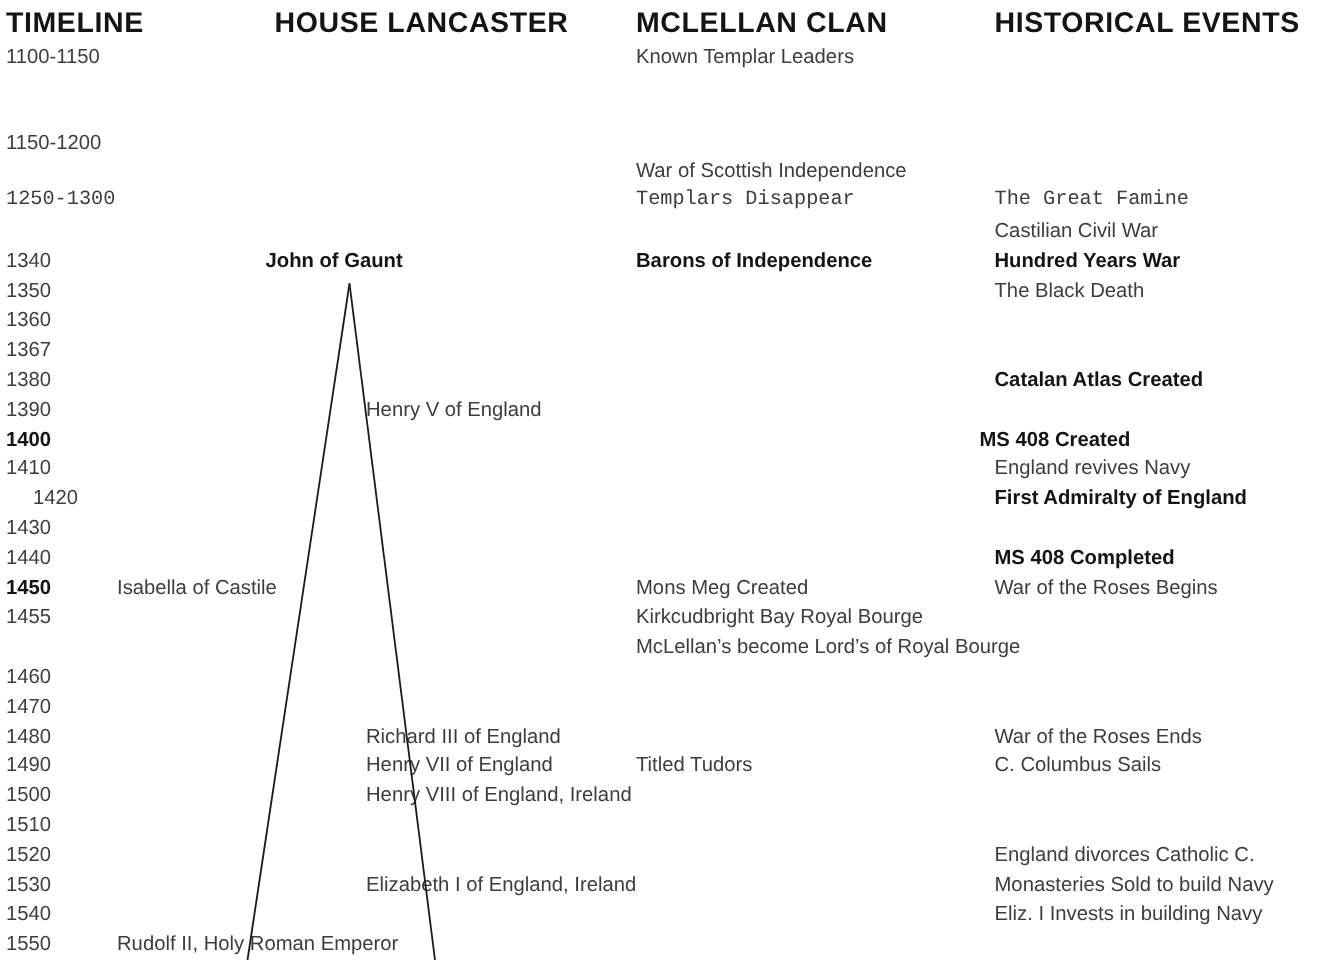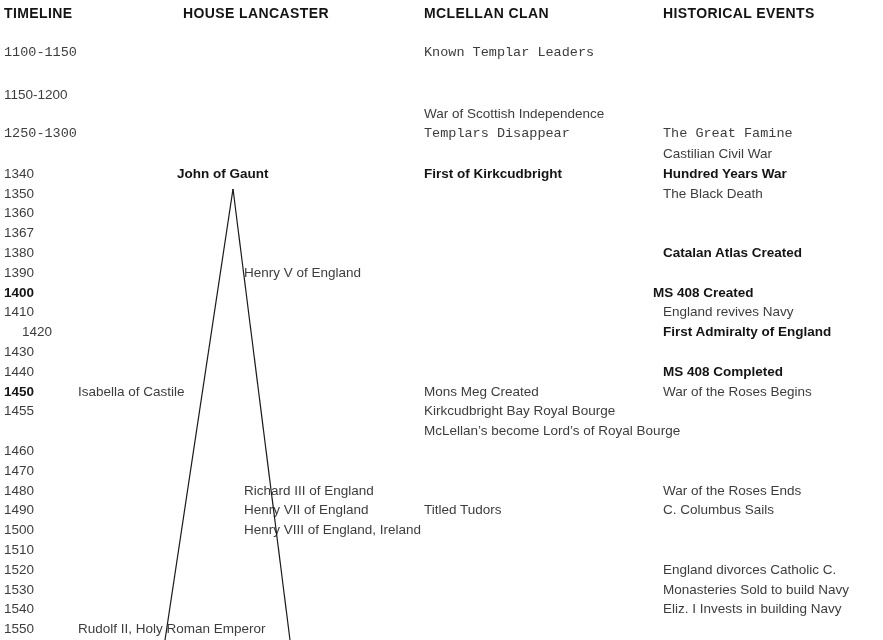--- a/index.html
+++ b/index.html
@@ -1,42 +1,42 @@
 <!DOCTYPE html>
 <html><head>
 <meta charset="utf-8">
 <style>
   html,body{margin:0;padding:0;background:#fff;}
   .doc{
     position:relative;width:883px;height:640px;background:#ffffff;overflow:hidden;
     font-family:"Liberation Sans",sans-serif;color:#3d3d3d;
   }
   .hdr{
-    position:absolute;top:5px;font-size:14px;font-weight:700;color:#141414;
+    position:absolute;top:5px;font-size:19px;font-weight:700;color:#141414;
     letter-spacing:.4px;white-space:nowrap;
   }
   .hdr-0{left:4px}.hdr-1{left:183px}.hdr-2{left:424px}.hdr-3{left:663px}
   .row{position:absolute;left:0;width:883px;height:20px;}
   .cell{
     position:absolute;top:0;font-size:13.5px;line-height:19.8px;white-space:nowrap;color:#3d3d3d;
   }
   .cell.b{font-weight:700;color:#141414;}
   .lines{position:absolute;left:0;top:0;width:883px;height:640px;pointer-events:none;}
 </style>
 </head>
 <body>
 
 <div class="doc">
   <span class="hdr hdr-0">TIMELINE</span>
   <span class="hdr hdr-1">HOUSE LANCASTER</span>
   <span class="hdr hdr-2">MCLELLAN CLAN</span>
   <span class="hdr hdr-3">HISTORICAL EVENTS</span>
 
   <div>
-      <div class="row" style="top: 43px; font-family: Liberation Mono, monospace;">
+      <div class="row" style="top: 28px;">
         <span class="cell" style="left: 4px;">1100-1150</span>
         <span class="cell" style="left: 424px;">Known Templar Leaders</span>
       </div>
       <div class="row" style="top: 64.8px;"></div>
       <div class="row" style="top: 84.6px;">
         <span class="cell" style="left: 4px;">1150-1200</span>
       </div>
       <div class="row" style="top: 104.4px;">
         <span class="cell" style="left: 424px;">War of Scottish Independence</span>
       </div>
@@ -44,21 +44,21 @@
         <span class="cell" style="left: 4px;">1250-1300</span>
         <span class="cell" style="left: 424px;">Templars Disappear</span>
         <span class="cell" style="left: 663px;">The Great Famine</span>
       </div>
       <div class="row" style="top: 144px;">
         <span class="cell" style="left: 663px;">Castilian Civil War</span>
       </div>
       <div class="row" style="top: 163.8px;">
         <span class="cell" style="left: 4px;">1340</span>
         <span class="cell b" style="left: 177px;">John of Gaunt</span>
-        <span class="cell b" style="left: 424px;">First of Kirkcudbright</span>
+        <span class="cell b" style="left: 424px;">Barons of Independence</span>
         <span class="cell b" style="left: 663px;">Hundred Years War</span>
       </div>
       <div class="row" style="top: 183.6px;">
         <span class="cell" style="left: 4px;">1350</span>
         <span class="cell" style="left: 663px;">The Black Death</span>
       </div>
       <div class="row" style="top: 203.4px; text-align: right;">
         <span class="cell" style="left: 4px;">1360</span>
       </div>
       <div class="row" style="top: 223.2px;">
@@ -127,20 +127,21 @@
       </div>
       <div class="row" style="top: 540px;">
         <span class="cell" style="left: 4px;">1510</span>
       </div>
       <div class="row" style="top: 559.8px;">
         <span class="cell" style="left: 4px;">1520</span>
         <span class="cell" style="left: 663px;">England divorces Catholic C.</span>
       </div>
       <div class="row" style="top: 579.6px;">
         <span class="cell" style="left: 4px;">1530</span>
+        <span class="cell" style="left: 244px;">Elizabeth I of England, Ireland</span>
         <span class="cell" style="left: 663px;">Monasteries Sold to build Navy</span>
       </div>
       <div class="row" style="top: 599.4px;">
         <span class="cell" style="left: 4px;">1540</span>
         <span class="cell" style="left: 663px;">Eliz. I Invests in building Navy</span>
       </div>
       <div class="row" style="top: 619.2px; text-decoration: underline;">
         <span class="cell" style="left: 4px;">1550</span>
         <span class="cell" style="left: 78px;">Rudolf II, Holy Roman Emperor</span>
       </div>

